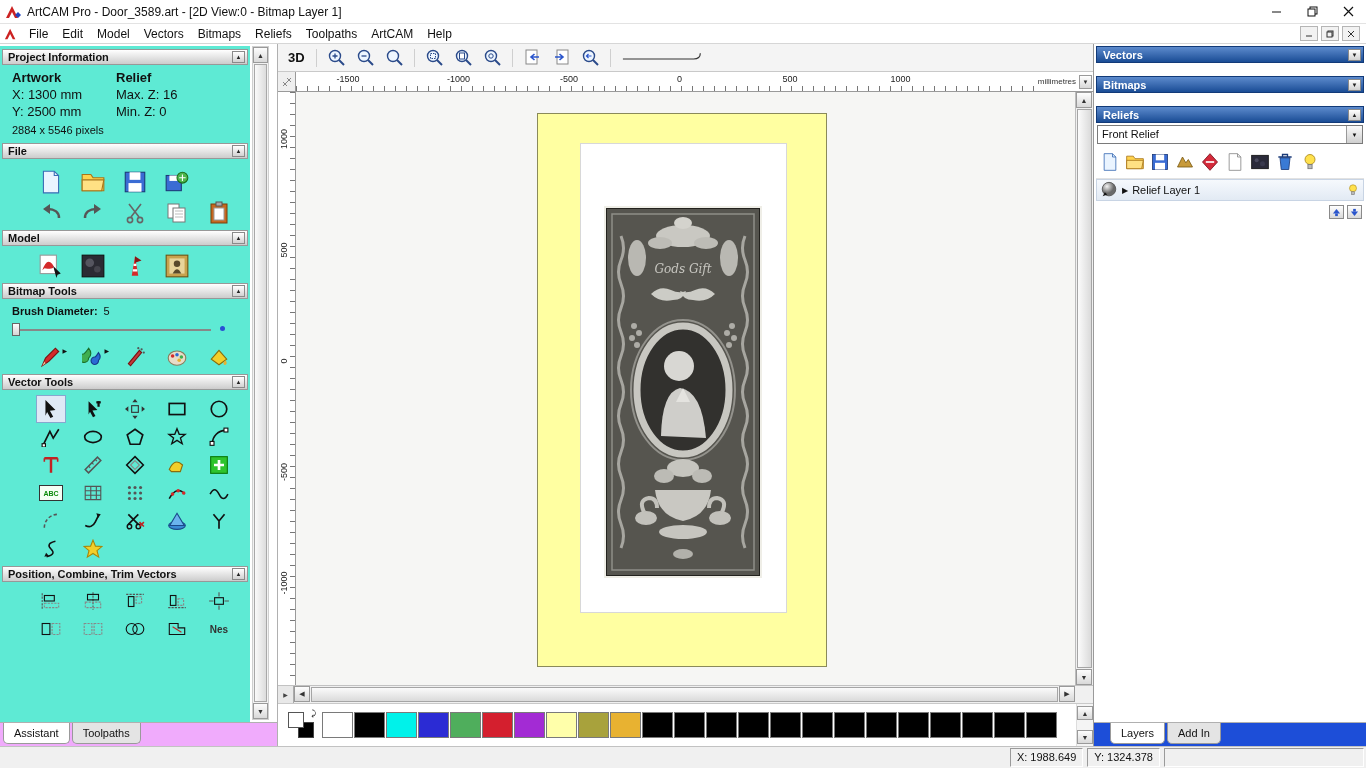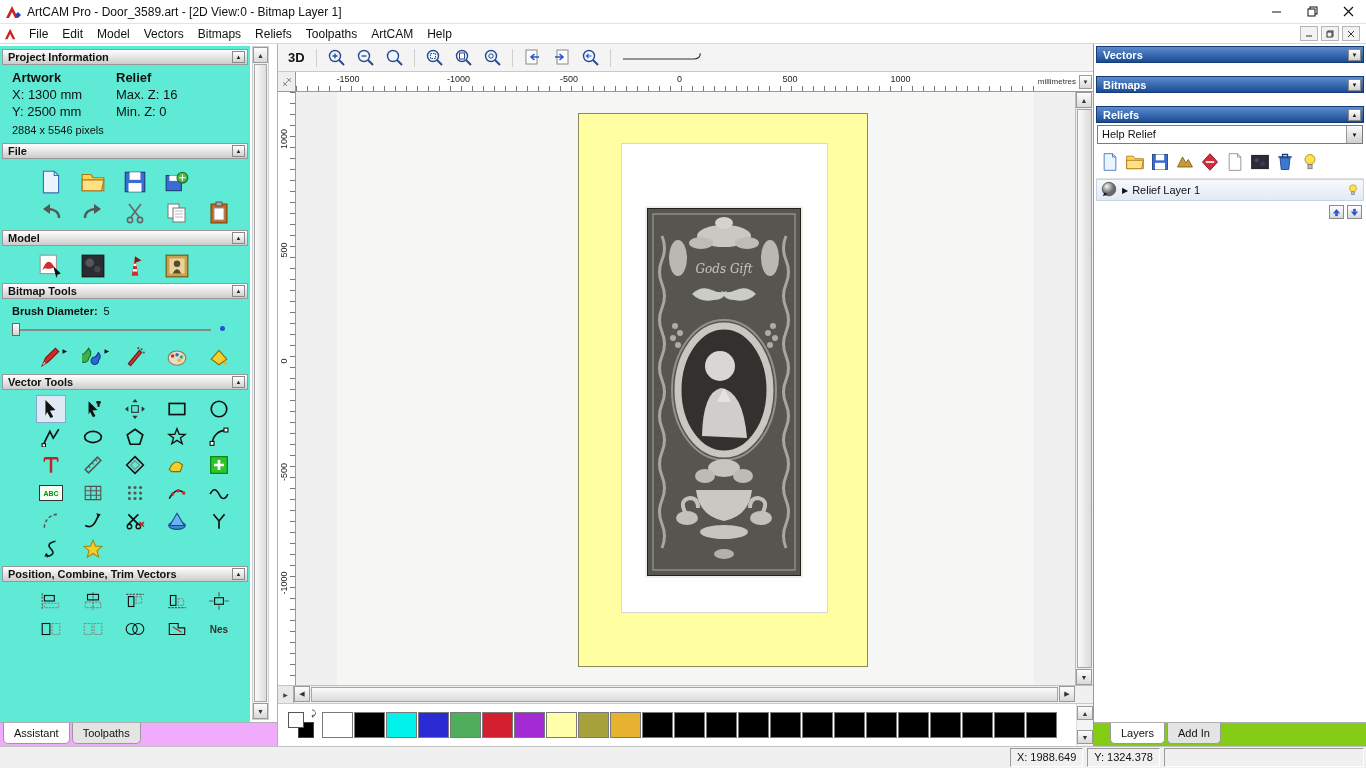--- a/index.html
+++ b/index.html
@@ -55,21 +55,21 @@
   .tb-btn { min-width:24px; height:22px; display:flex; align-items:center; justify-content:center; padding:0 3px; }
   .tb-3d { font-weight:bold; font-size:13px; border:1px solid transparent; }
   .tb-sep { width:1px; height:18px; background:#cfcfcf; margin:0 3px; }
   .ruler-row { height:20px; display:flex; background:#fff; border-bottom:1px solid #9a9a9a; }
   .ruler-corner { width:18px; height:100%; border-right:1px solid #9a9a9a; background:#efefef; display:flex; align-items:center; justify-content:center; }
   .h-ruler { flex:1; position:relative; background:#fff; overflow:hidden; }
   .h-ruler::after { content:""; position:absolute; left:0; right:0; bottom:0; height:5px; background-image:repeating-linear-gradient(90deg,#777 0 1px,transparent 1px 11px); }
   .htick { position:absolute; top:2px; transform:translateX(-50%); font-size:9px; color:#222; }
   .units-box { display:flex; align-items:center; font-size:8px; color:#333; padding-right:1px; }
   .units-drop { width:13px; height:14px; border:1px solid #9a9a9a; background:linear-gradient(#fff,#d8d8d8); font-size:6px; display:flex; align-items:center; justify-content:center; margin-left:3px; }
-  .canvas-row { height:593px; display:flex;gap:41px; }
+  .canvas-row { height:593px; display:flex; }
   .v-ruler { width:18px; position:relative; background:#fff; border-right:1px solid #9a9a9a; overflow:hidden; }
   .v-ruler::after { content:""; position:absolute; top:0; bottom:0; right:0; width:5px; background-image:repeating-linear-gradient(180deg,#777 0 1px,transparent 1px 11px); }
   .vtick { position:absolute; left:-9px; width:30px; text-align:center; font-size:9px; color:#222; transform:rotate(-90deg); }
   .canvas { flex:1; position:relative; background:#f6f6f4; overflow:hidden; }
   .bitmap-layer { position:absolute; left:241px; top:21px; width:290px; height:554px; background:#ffffa1; border:1px solid #8a8a5a; }
   .relief-paper { position:absolute; left:284px; top:51px; width:207px; height:470px; background:#fff; border:1px solid #d8d8d8; }
   .door-wrap { position:absolute; left:308px; top:114px; width:158px; height:372px; }
   .c-vscroll { width:18px; background:#f0f0f0; border-left:1px solid #bdbdbd; display:flex; flex-direction:column; }
   .c-thumb-v { flex:1; margin:1px; background:linear-gradient(90deg,#fbfbfb,#dadada); border:1px solid #a5a5a5; }
   .hscroll-row { height:18px; display:flex; background:#f0f0f0; border-top:1px solid #c2c2c2; }
@@ -92,21 +92,21 @@
   .rp-hd .hd-label { flex:1; }
   .rp-gap { height:13px; }
   .dropdown { height:19px; margin:2px 1px; border:1px solid #7a7a7a; background:#fff; display:flex; align-items:stretch; }
   .dropdown .val { flex:1; padding:2px 4px; font-size:11px; white-space:nowrap; overflow:hidden; }
   .dropdown .btn { width:16px; background:linear-gradient(#fafafa,#cfcfcf); border-left:1px solid #999; font-size:6px; display:flex; align-items:center; justify-content:center; }
   .rp-icons { display:flex; align-items:center; gap:5px; padding:6px 2px 6px 4px; border-bottom:1px solid #e2e2e2; }
   .layer-row { height:22px; display:flex; align-items:center; background:linear-gradient(#f6f9fd,#e2eaf4); border:1px solid #c8d4e4; padding:0 3px; gap:4px; font-size:11px; }
   .layer-row .lbl { flex:1; }
   .updown { display:flex; justify-content:flex-end; gap:3px; padding:4px 2px; }
   .ud-btn { width:15px; height:14px; border:1px solid #8a8a8a; background:linear-gradient(#fff,#d8d8d8); display:flex; align-items:center; justify-content:center; }
-  .rp-tabs { position:absolute; left:0; right:0; bottom:0; height:24px; background:#84cc16; border-top:1px solid #b0b0b0; display:flex; padding-left:16px; }
+  .rp-tabs { position:absolute; left:0; right:0; bottom:0; height:24px; background:#1d4ed8; border-top:1px solid #b0b0b0; display:flex; padding-left:16px; }
 
   
   .statusbar { height:22px; background:#f0f0f0; border-top:1px solid #c2c2c2; display:flex; align-items:stretch; font-size:11px; }
   .st-fill { flex:1; }
   .st-cell { border:1px solid; border-color:#9a9a9a #ffffff #ffffff #9a9a9a; padding:2px 6px; margin:1px 2px; white-space:nowrap; }
   .st-cell.empty { width:200px; }
 </style>
 <title>ArtCAM Pro - Door_3589.art - [2D View:0 - Bitmap Layer 1]</title></head>
 <body>
 
@@ -821,21 +821,21 @@
       <div class="rp-hd">
         <span class="hd-label">Bitmaps</span>
         <span class="mini-btn">▼</span>
       </div>
       <div class="rp-gap"></div>
       <div class="rp-hd">
         <span class="hd-label">Reliefs</span>
         <span class="mini-btn">▲</span>
       </div>
       <div class="dropdown">
-        <span class="val">Help Relief</span>
+        <span class="val">Front Relief</span>
         <span class="btn">▼</span>
       </div>
       <div class="rp-icons">
         <span>
             <svg width="20" height="20" viewBox="0 0 24 24">
               <path d="M5 2h10l4 4v16H5z" fill="#eaf4ff" stroke="#3a6cb5"></path>
               <path d="M15 2v4h4" fill="none" stroke="#3a6cb5"></path>
             </svg>
           </span>
         <span>

